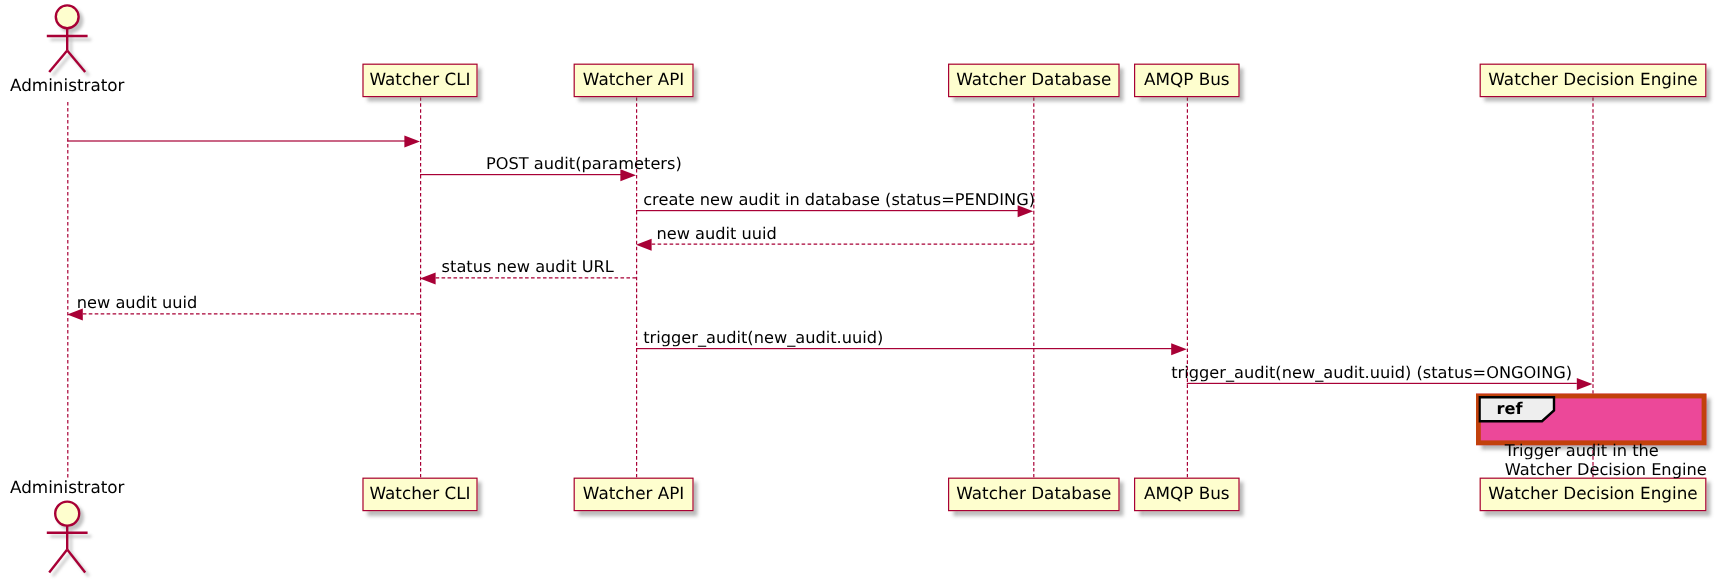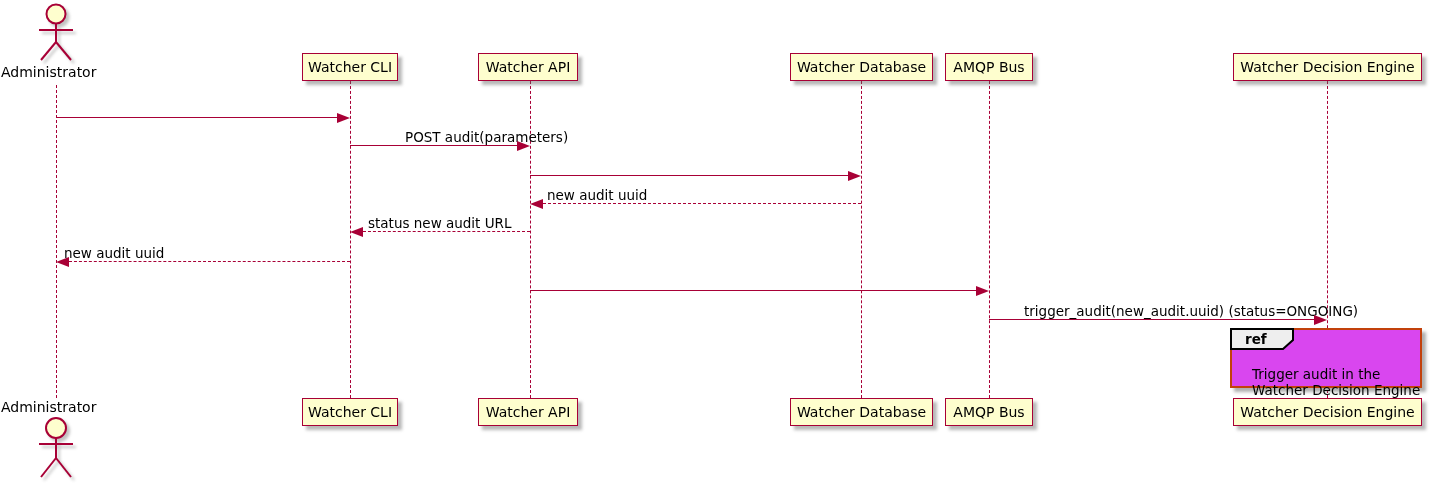--- a/index.html
+++ b/index.html
@@ -12,33 +12,33 @@
   
   .pbox{
     position:absolute;height:28px;box-sizing:border-box;z-index:3;
     background:#FEFECE;border:1.8px solid #A80036;
     display:flex;align-items:center;justify-content:center;
     font-size:14px;white-space:nowrap;
     box-shadow:4px 4px 3px rgba(100,100,100,0.45);
   }
   
   .actor-svg{position:absolute;z-index:3;filter:drop-shadow(3px 3px 1.5px rgba(120,120,120,0.45));}
-  .actor-label{position:absolute;width:110px;font-size:14px;z-index:3;}
+  .actor-label{position:absolute;width:110px;text-align:center;font-size:14px;z-index:3;}
   
   .msg-label{position:absolute;font-size:13.5px;white-space:nowrap;z-index:4;}
   .msg-line{position:absolute;height:0;z-index:3;}
   .msg-line.solid{border-top:1.6px solid #A80036;}
   .msg-line.dashed{border-top:1.6px dashed #A80036;}
   .arrow{position:absolute;width:0;height:0;z-index:4;}
   .arrow.right{border-top:5px solid transparent;border-bottom:5px solid transparent;border-left:13px solid #A80036;}
   .arrow.left{border-top:5px solid transparent;border-bottom:5px solid transparent;border-right:13px solid #A80036;}
   
   .ref-box{
-    position:absolute;left:1230px;top:328px;width:192px;height:60px;box-sizing:border-box;
-    background:#d946ef;border:2px solid #c2410c;z-index:5;
+    position:absolute;left:1230px;top:328px;width:192px;height:43px;box-sizing:border-box;
+    background:#ec4899;border:4px solid #c2410c;z-index:5;
     box-shadow:4px 4px 3px rgba(100,100,100,0.5);
   }
   .ref-tab-svg{position:absolute;left:-2px;top:-2px;}
   .ref-keyword{position:absolute;left:13px;top:1px;font-size:13.5px;font-weight:bold;z-index:6;}
   .ref-text{position:absolute;left:20px;top:21px;font-size:13.5px;line-height:15.5px;white-space:nowrap;margin-top:16px;}
 </style>
 </head>
 <body>
 
 <div id="canvas">
@@ -65,39 +65,41 @@
   <div class="pbox" style="left:945px;top:53px;width:88px;">AMQP Bus</div>
   <div class="pbox" style="left:1233px;top:53px;width:189px;">Watcher Decision Engine</div>
 
   <div class="msg-line solid" style="left:56px;top:117px;width:282px;"></div>
   <div class="arrow right" style="left:337px;top:113px;"></div>
 
   <div class="msg-label" style="left:357px;top:129px;margin-left:48px;">POST audit(parameters)</div>
   <div class="msg-line solid" style="left:350px;top:145px;width:168px;"></div>
   <div class="arrow right" style="left:517px;top:141px;"></div>
 
+  <div class="msg-label" style="left:536px;top:159px;">create new audit in database (status=PENDING)</div>
   <div class="msg-line solid" style="left:530px;top:175px;width:319px;"></div>
   <div class="arrow right" style="left:848px;top:171px;"></div>
 
   <div class="msg-label" style="left:547px;top:187px;">new audit uuid</div>
   <div class="msg-line dashed" style="left:543px;top:203px;width:318px;"></div>
   <div class="arrow left" style="left:530px;top:199px;"></div>
 
   <div class="msg-label" style="left:368px;top:215px;">status new audit URL</div>
   <div class="msg-line dashed" style="left:363px;top:231px;width:167px;"></div>
   <div class="arrow left" style="left:350px;top:227px;"></div>
 
   <div class="msg-label" style="left:64px;top:245px;">new audit uuid</div>
   <div class="msg-line dashed" style="left:69px;top:261px;width:281px;"></div>
   <div class="arrow left" style="left:56px;top:257px;"></div>
 
+  <div class="msg-label" style="left:536px;top:274px;">trigger_audit(new_audit.uuid)</div>
   <div class="msg-line solid" style="left:530px;top:290px;width:447px;"></div>
   <div class="arrow right" style="left:976px;top:286px;"></div>
 
-  <div class="msg-label" style="left:1024px;top:303px;">trigger_audit(new_audit.uuid) (status=ONGOING)</div>
+  <div class="msg-label" style="left:976px;top:303px;">trigger_audit(new_audit.uuid) (status=ONGOING)</div>
   <div class="msg-line solid" style="left:989px;top:319px;width:325px;"></div>
   <div class="arrow right" style="left:1314px;top:315px;"></div>
 
   <div class="ref-box">
     <svg class="ref-tab-svg" width="66" height="23" viewBox="0 0 66 23">
       <polygon points="1,1 63,1 63,12 53,21 1,21" fill="#EEEEEE" stroke="#000000" stroke-width="2"></polygon>
     </svg>
     <div class="ref-keyword">ref</div>
     <div class="ref-text">
       <div>Trigger audit in the</div>

